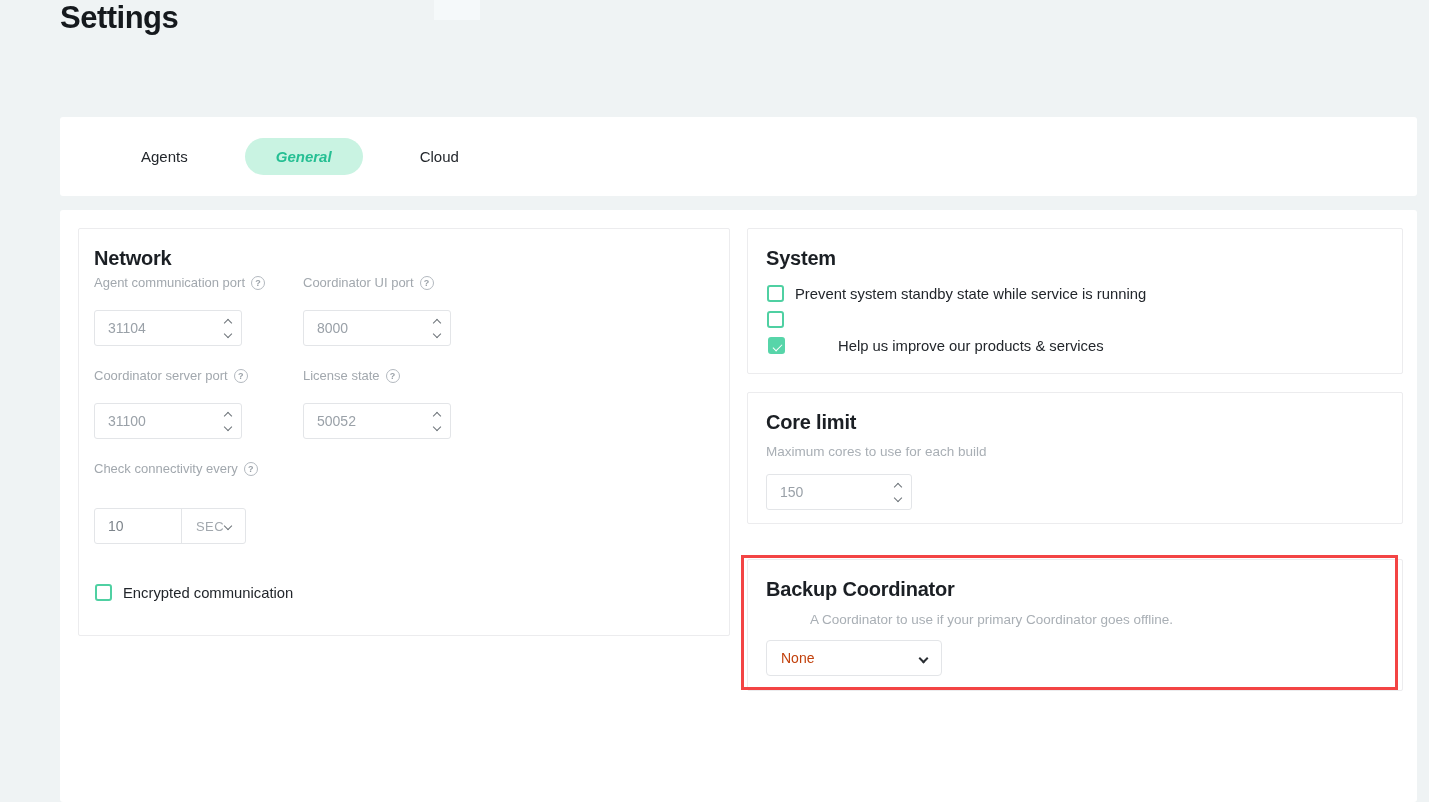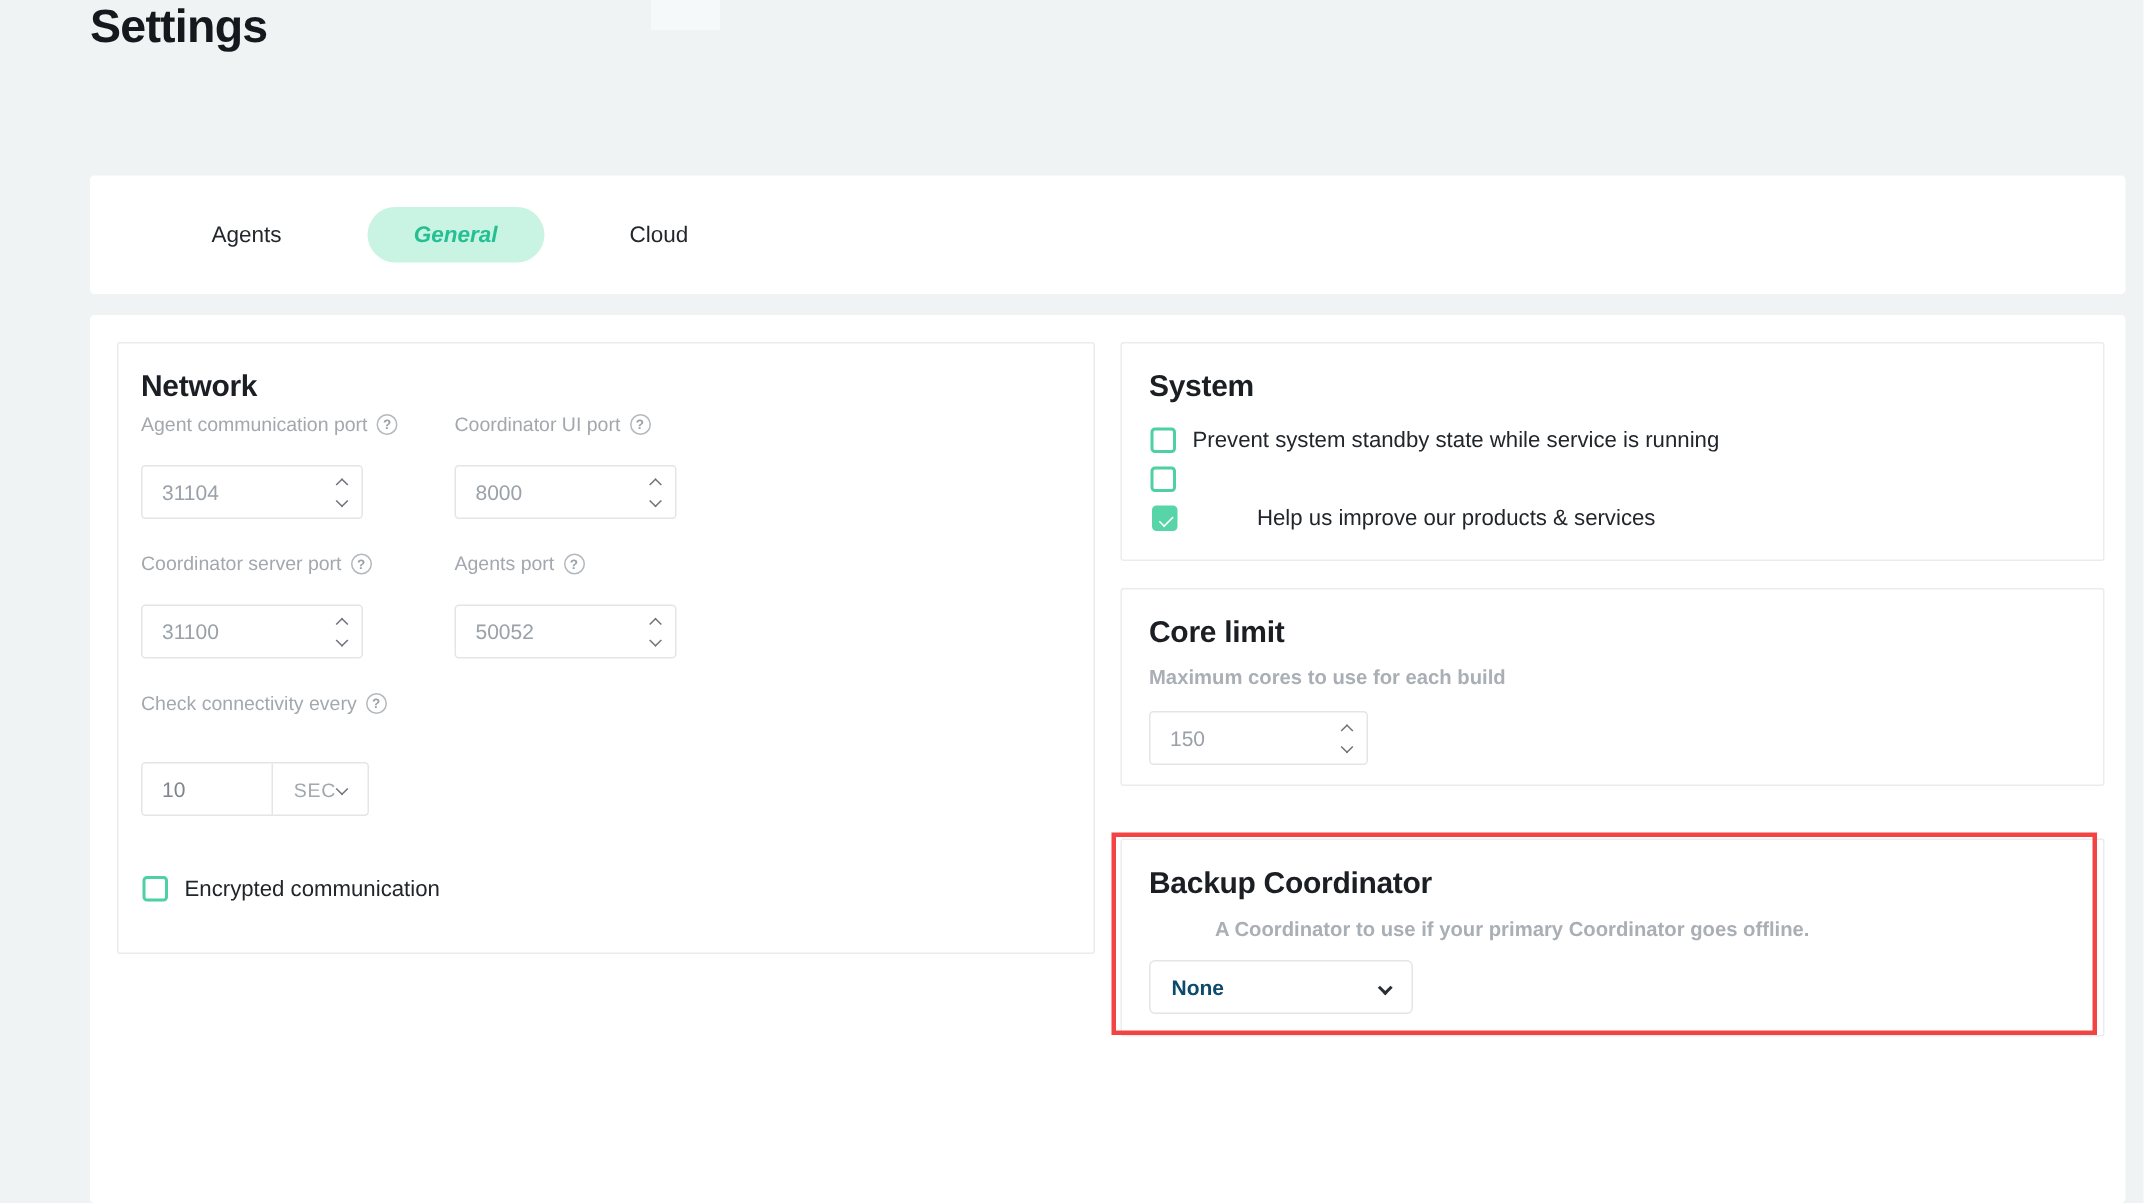--- a/index.html
+++ b/index.html
@@ -45,21 +45,21 @@
   }
   .card-network{ left:18px; top:18px; width:652px; height:408px; }
   .card-system { left:687px; top:18px; width:656px; height:146px; }
   .card-core   { left:687px; top:182px; width:656px; height:132px; }
   .card-backup { left:687px; top:349px; width:656px; height:132px;padding-left:12px; }
   .red-annotation{
     position:absolute; left:681px; top:345px; width:657px; height:135px;
     border:3px solid #f34444; z-index:5; pointer-events:none;
   }
   .section-title{ position:absolute; font-size:20px; font-weight:700; color:#1b1f24; letter-spacing:-0.2px; }
-  .section-sub{ position:absolute; font-size:13.5px; color:#a9afb5;font-weight:bold; }
+  .section-sub{ position:absolute; font-size:13.5px; color:#a9afb5; }
   .field-label{
     position:absolute; font-size:13px; color:#a2a8ae;
     display:flex; align-items:center; gap:6px; white-space:nowrap;
   }
   .help-icon{
     width:14px; height:14px; border:1px solid #b3b9bf; border-radius:50%;
     display:inline-flex; align-items:center; justify-content:center;
     font-size:9px; color:#9aa1a8; font-weight:700;
   }
   
@@ -101,21 +101,21 @@
     border-left:1.8px solid #fff; border-bottom:1.8px solid #fff;
     transform:rotate(-45deg);
   }
   .check-label{ margin-left:11px; font-size:14.8px; color:#22262b; }
   
   .dropdown{
     position:absolute; width:176px; height:36px;
     border:1px solid #e3e5e8; border-radius:4px; background:#fff;
     display:flex; align-items:center; padding:0 14px; cursor:pointer;
   }
-  .dropdown .dd-value{ font-size:14px; font-weight:700; color:#0c4a6e; }
+  .dropdown .dd-value{ font-size:14px; font-weight:400; color:#c2410c; }
   .dropdown .chev{ margin-left:auto; }
 </style>
 </head>
 <body>
 
 <div class="page-title">Settings</div>
 <div class="top-faint"></div>
 
 <div class="tabbar">
   <div class="tab">Agents</div>
@@ -150,21 +150,21 @@
         <i class="chev up"></i>
         <i class="chev down"></i>
       </span>
     </div>
 
     <div class="field-label" style="left:15px; top:139px;">
       <span>Coordinator server port</span>
       <span class="help-icon">?</span>
     </div>
     <div class="field-label" style="left:224px; top:139px;">
-      <span>Agents port</span>
+      <span>License state</span>
       <span class="help-icon">?</span>
     </div>
 
     <div class="num-box" style="left:15px; top:174px;">
       <input value="31100" style="">
       <span class="spinner">
         <i class="chev up"></i>
         <i class="chev down"></i>
       </span>
     </div>

